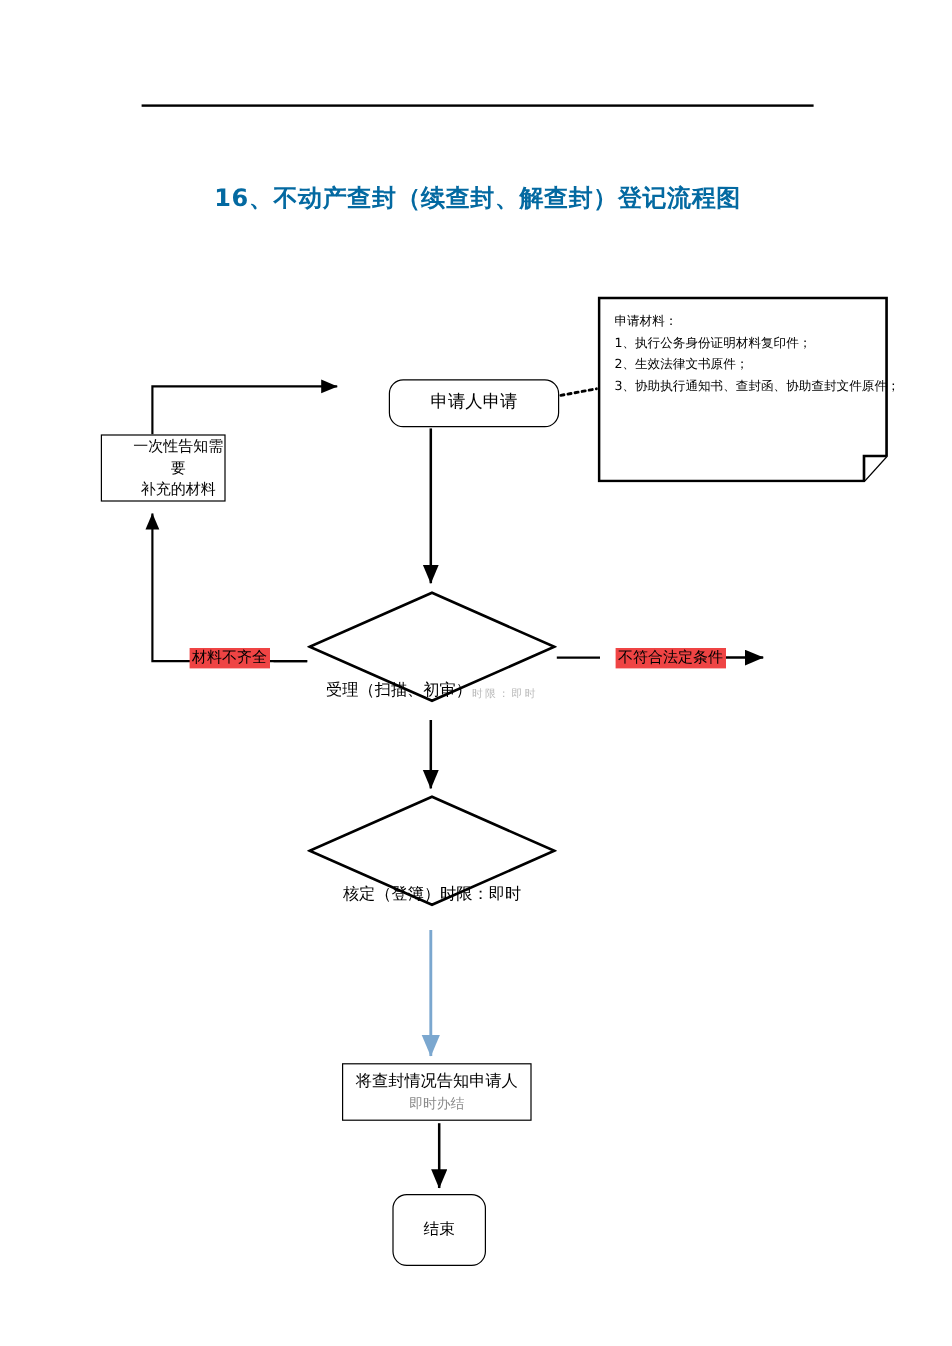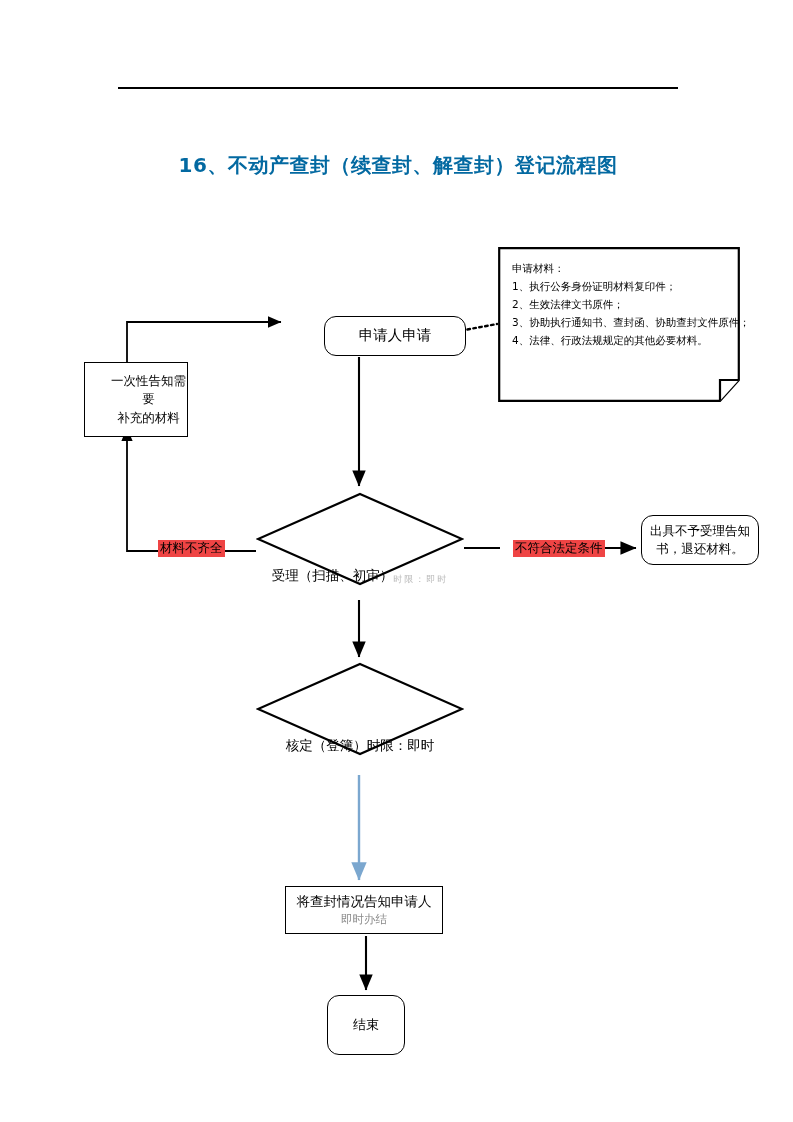--- a/index.html
+++ b/index.html
@@ -72,21 +72,21 @@
   }
 
   
   #node-applicant {
     left: 288px; top: 316px; width: 142px; height: 40px;
     font-size: 14.5px;
     margin-left: 36px;
   }
   
   #node-notice {
-    left: 84px; top: 362px; width: 104px; height: 75px;
+    left: 84px; top: 362px; width: 104px; height: 56px;
     font-size: 12.5px;
     flex-direction: column;
     padding-left: 25px;
   }
   
   #node-reject {
     left: 641px; top: 515px; width: 118px; height: 50px;
     font-size: 12.5px;
     flex-direction: column;
   }
@@ -232,24 +232,20 @@
   <div class="diamond-wrap" id="diamond-approve">
     <svg width="208" height="94" viewBox="0 0 208 94">
       <polygon points="104,2 206,47 104,92 2,47" fill="#fff" stroke="#000" stroke-width="2.2"></polygon>
     </svg>
     <div class="diamond-text">
       <span class="node-line">核定（登簿）时</span>
       <span class="node-line">限：即时</span>
     </div>
   </div>
 
-  <div class="abs node node-round cn" id="node-reject">
-    <span class="node-line">出具不予受理告知</span>
-    <span class="node-line">书，退还材料。</span>
-  </div>
 
   <div class="abs node node-rect cn" id="node-inform">
     <span class="node-line">将查封情况告知申请人</span>
     <span class="node-line faint">即时办结</span>
   </div>
 
   <div class="abs node node-round cn" id="node-end">
     <span class="node-line">结束</span>
   </div>
 
@@ -259,17 +255,16 @@
   <div class="abs" id="note-box">
     <svg width="242" height="155" viewBox="0 0 242 155">
       <path d="M1.2,1.2 L240.8,1.2 L240.8,133 L222,153.8 L1.2,153.8 Z" fill="#ffffff" stroke="#000" stroke-width="2.2"></path>
       <path d="M240.8,133 L222,133 L222,153.8" fill="#ffffff" stroke="#000" stroke-width="2.2"></path>
     </svg>
     <div id="note-text" class="cn">
       <span class="note-line">申请材料：</span>
       <span class="note-line">1、执行公务身份证明材料复印件；</span>
       <span class="note-line">2、生效法律文书原件；</span>
       <span class="note-line">3、协助执行通知书、查封函、协助查封文件原件；</span>
-      <span class="note-line">4、法律、行政法规规定的其他必要材料。</span>
     </div>
   </div>
 
 </div>
 
 </body></html>

